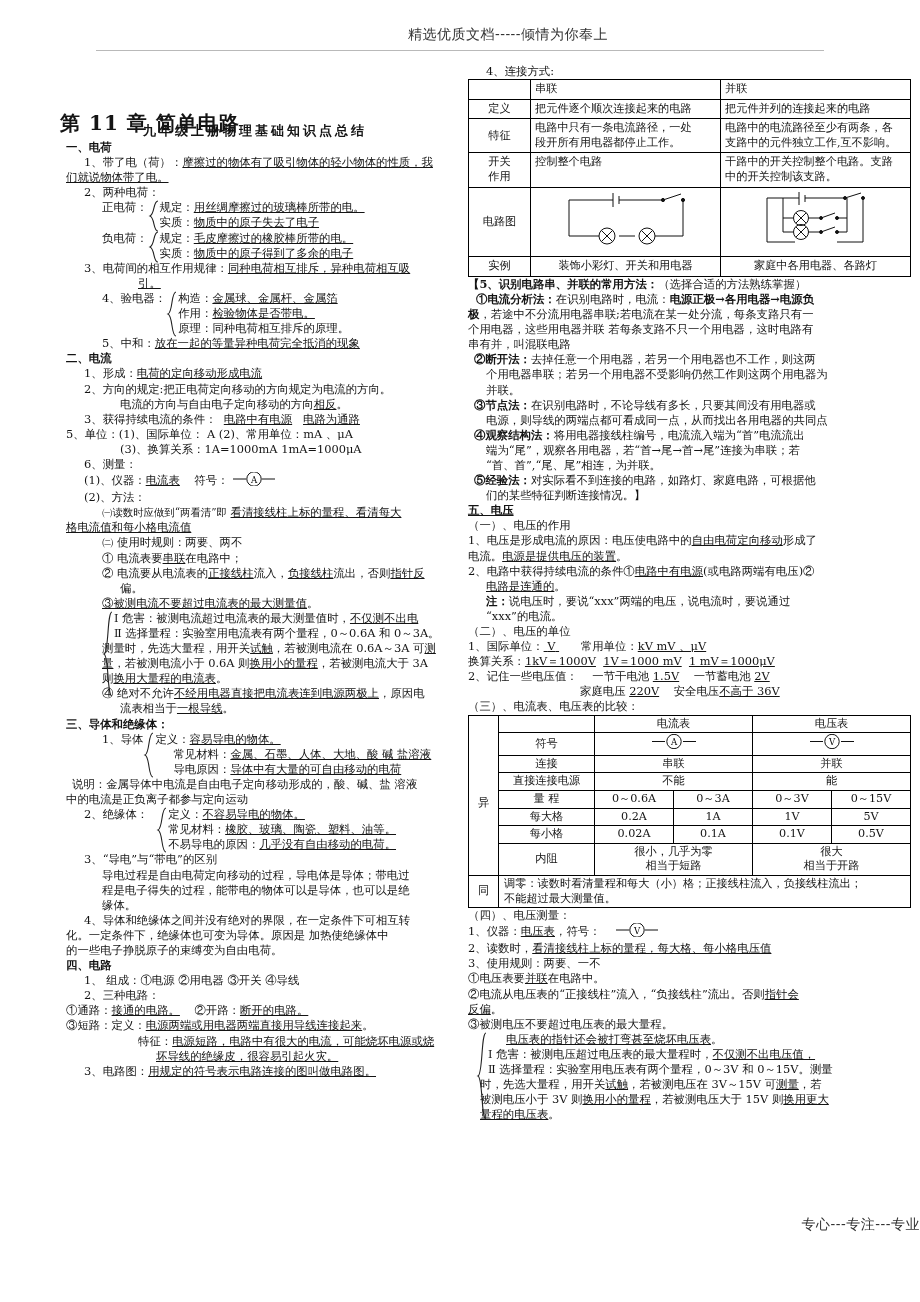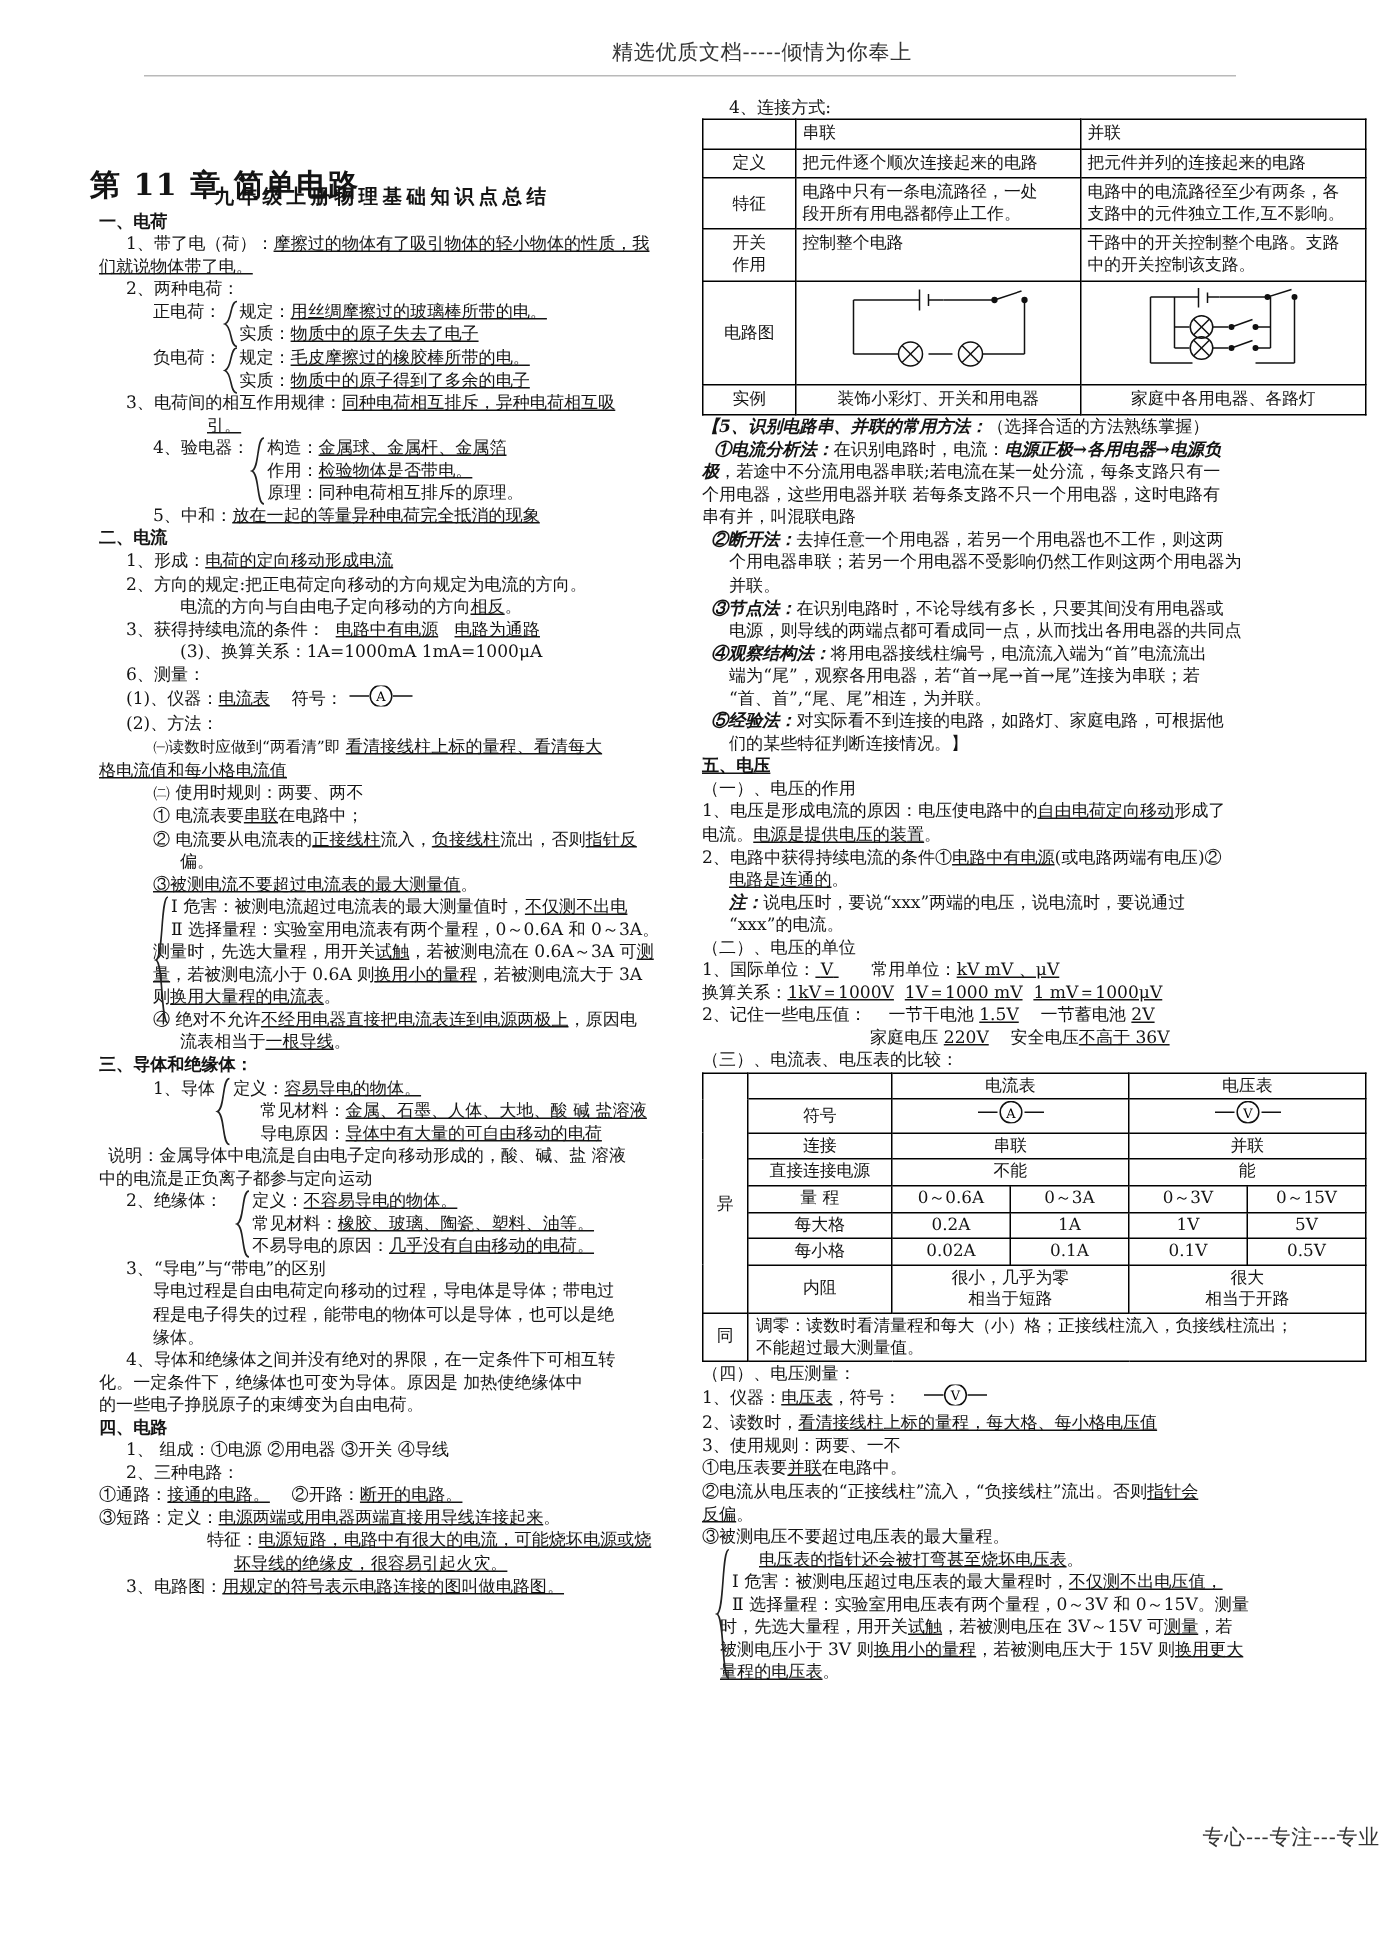--- a/index.html
+++ b/index.html
@@ -40,21 +40,21 @@
   }
 
   
   .col {
     position:absolute; top:140px;
     font-size:11.4px; line-height:15.1px;
   }
   .col-l { left:32px;  width:424px; top:140px;margin-left:34px; }
   .col-r { left:468px; width:442px; top:64px; }
   .wrap { white-space:normal; }
-  b, .b { font-weight:bold;font-style:italic; }
+  b, .b { font-weight:bold; }
   .u { text-decoration:underline; }
   .ind1 { padding-left:18px; }
   .ind2 { padding-left:36px; }
   .ind3 { padding-left:54px; }
   .ind4 { padding-left:72px; }
   .ind5 { padding-left:90px; }
   .head { font-weight:bold; }
   .sm { font-size:10.4px; }
 
   
@@ -154,20 +154,21 @@
     <div class="ind1">
       <span>1、形成：</span><span class="u">电荷的定向移动形成电流</span>
     </div>
     <div class="ind1">2、方向的规定:把正电荷定向移动的方向规定为电流的方向。</div>
     <div class="ind3">
       <span>电流的方向与自由电子定向移动的方向</span><span class="u">相反</span><span>。</span>
     </div>
     <div class="ind1">
       <span>3、获得持续电流的条件：</span>&nbsp;&nbsp;<span class="u">电路中有电源</span>&nbsp;&nbsp;&nbsp;<span class="u">电路为通路</span>
     </div>
+    <div>5、单位：(1)、国际单位：  A   (2)、常用单位：mA 、μA</div>
     <div class="ind3">(3)、换算关系：1A=1000mA      1mA=1000μA</div>
     <div class="ind1">6、测量：</div>
     <div class="ind1">
       <span>(1)、仪器：</span><span class="u">电流表</span>&nbsp;&nbsp;&nbsp;&nbsp;<span>符号：</span>
       <span class="meter">
         <svg width="44" height="14" viewBox="0 0 44 14">
             <line x1="1" y1="7" x2="14" y2="7" stroke="#111"></line>
             <circle cx="22" cy="7" r="7.2" fill="none" stroke="#111"></circle>
             <text x="22" y="10.6" font-size="8.6" text-anchor="middle" font-family="DejaVu Serif, serif">A</text>
             <line x1="30" y1="7" x2="43" y2="7" stroke="#111"></line>

